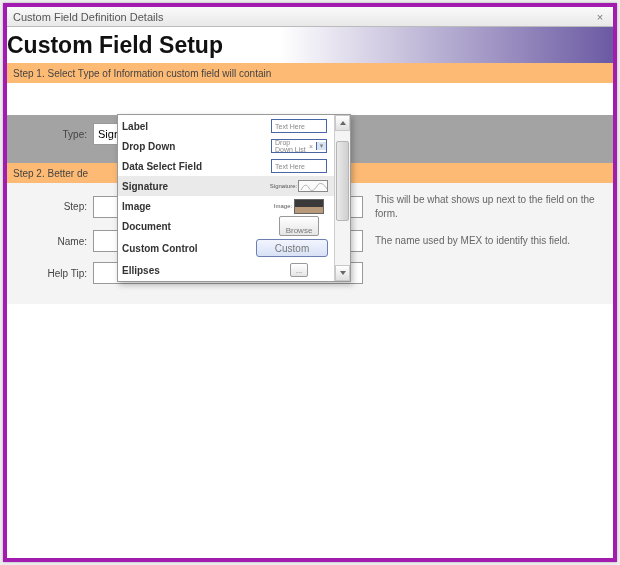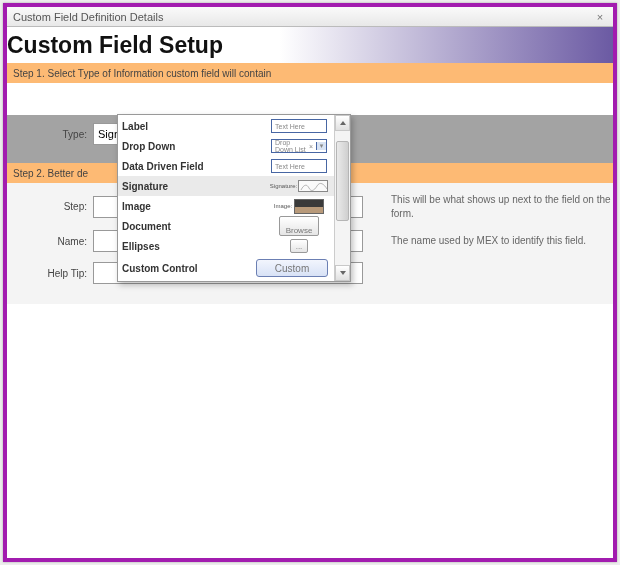--- a/index.html
+++ b/index.html
@@ -23,21 +23,21 @@
     
     .combo-wrap { position: relative; }
     .combo { display: flex; width: 100px; height: 22px; border: 1px solid #999; background: #fff; }
     .combo-input { flex: 1; padding: 0 4px; font-size: 11px; border: none; outline: none; }
     .combo-clear { width: 16px; display: flex; align-items: center; justify-content: center; font-size: 11px; color: #333; cursor: pointer; border-left: 1px solid transparent; }
     .combo-arrow { width: 16px; display: flex; align-items: center; justify-content: center; background: linear-gradient(to bottom, #fdfdfd, #e0e0e0); border-left: 1px solid #bbb; cursor: pointer; }
     .combo-arrow::after { content: ""; border-left: 3px solid transparent; border-right: 3px solid transparent; border-top: 4px solid #555; }
     
     .text-input { width: 270px; height: 22px; border: 1px solid #999; padding: 0 5px; font-size: 11px; background: #fff; }
     
-    .hint { font-size: 10px; color: #666; margin-left: 28px; max-width: 220px; line-height: 1.35; }
+    .hint { font-size: 10px; color: #666; margin-left: 12px; max-width: 220px; line-height: 1.35; }
     
     
     .dropdown-panel { position: absolute; top: 107px; left: 86px; width: 234px; background: #fff; border: 1px solid #999; box-shadow: 2px 3px 6px rgba(0,0,0,0.25); z-index: 50; margin-left: 24px; }
     .dd-inner { display: flex; }
     .dd-list { flex: 1; padding: 1px 0; }
     .dd-item { display: flex; align-items: center; justify-content: space-between; height: 20px; padding: 0 4px; font-size: 11px; color: #333; cursor: pointer; }
     .dd-item.sel { background: #eaeaea; }
     .dd-item .label { font-weight: bold; font-size: 10px; }
     .dd-preview { width: 62px; height: 16px; display: flex; align-items: center; justify-content: center; font-size: 7px; color: #777; }
     
@@ -134,21 +134,21 @@
           <span class="label">Drop Down</span>
           <div class="dd-preview">
             <div class="pv-dropdown">
               <span class="t">Drop Down List</span>
               <span class="x">×</span>
               <span class="arr">▾</span>
             </div>
           </div>
         </div>
         <div class="dd-item">
-          <span class="label">Data Driven Field</span>
+          <span class="label">Data Select Field</span>
           <div class="dd-preview">
             <div class="pv-textinput">Text Here</div>
           </div>
         </div>
         <div class="dd-item sel">
           <span class="label">Signature</span>
           <div class="dd-preview">
             <div class="pv-sig">
               <span class="pv-sig-label">Signature:</span>
               <div class="pv-sig-box">
@@ -167,30 +167,30 @@
               <div class="pv-img-box"></div>
             </div>
           </div>
         </div>
         <div class="dd-item">
           <span class="label">Document</span>
           <div class="dd-preview">
             <div class="pv-browse">Browse</div>
           </div>
         </div>
-        <div class="dd-item">
-          <span class="label">Ellipses</span>
-          <div class="dd-preview">
-            <div class="pv-ellipses">...</div>
-          </div>
-        </div>
         <div class="dd-item pv-custom-row" style="height:24px">
           <span class="label">Custom Control</span>
           <div class="dd-preview" style="width:76px">
             <div class="pv-custom">Custom</div>
+          </div>
+        </div>
+        <div class="dd-item">
+          <span class="label">Ellipses</span>
+          <div class="dd-preview">
+            <div class="pv-ellipses">...</div>
           </div>
         </div>
       </div>
       <div class="dd-scroll">
         <div class="sarr up"></div>
         <div class="track">
           <div class="thumb"></div>
         </div>
         <div class="sarr down"></div>
       </div>

